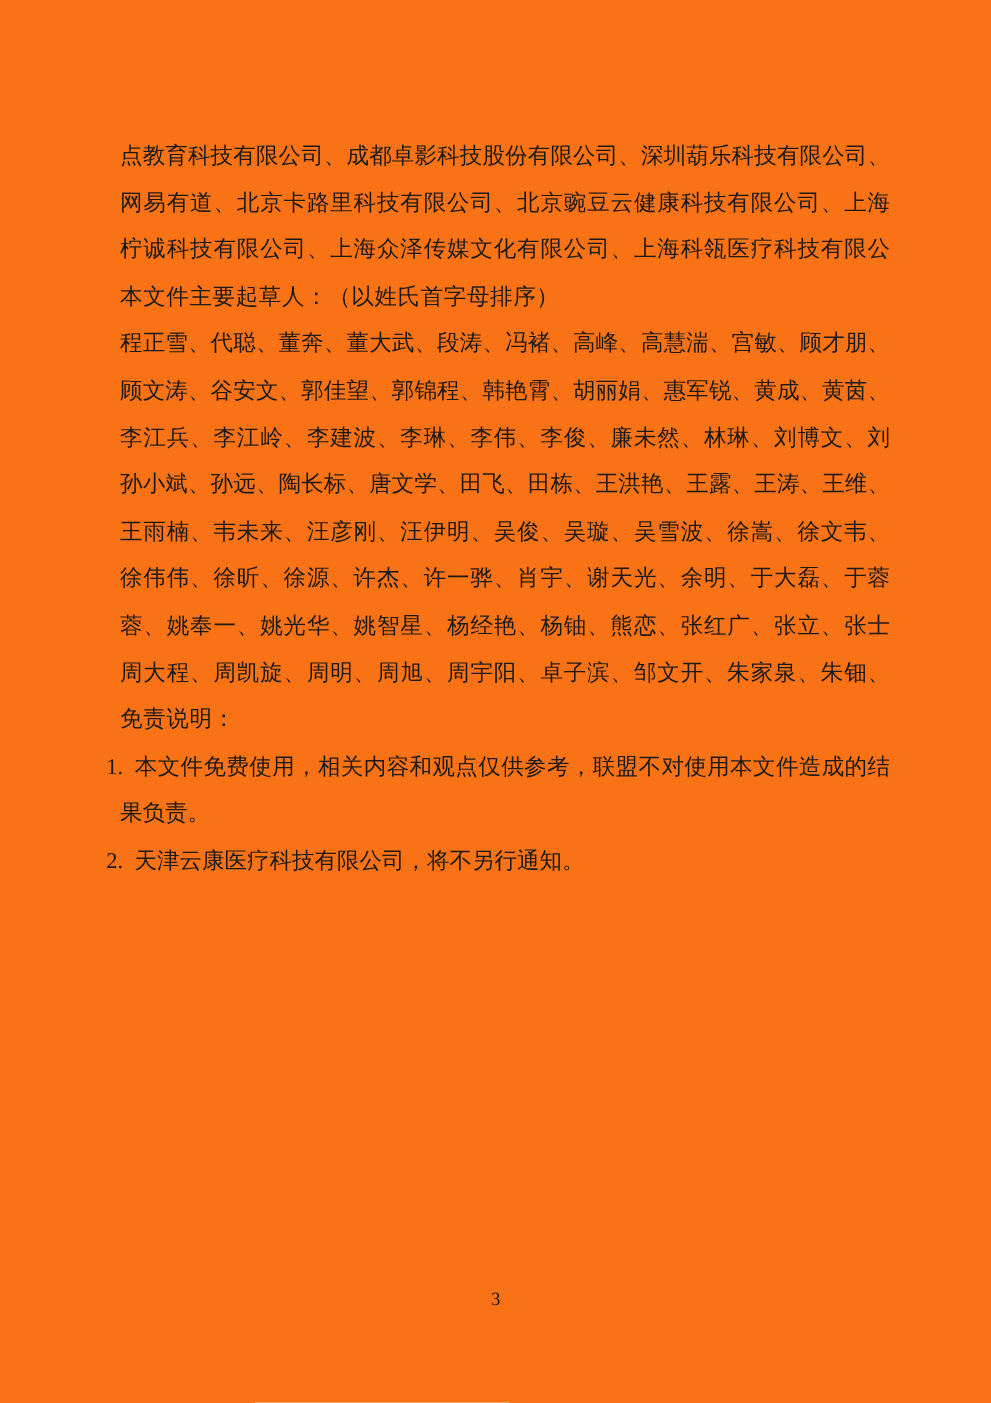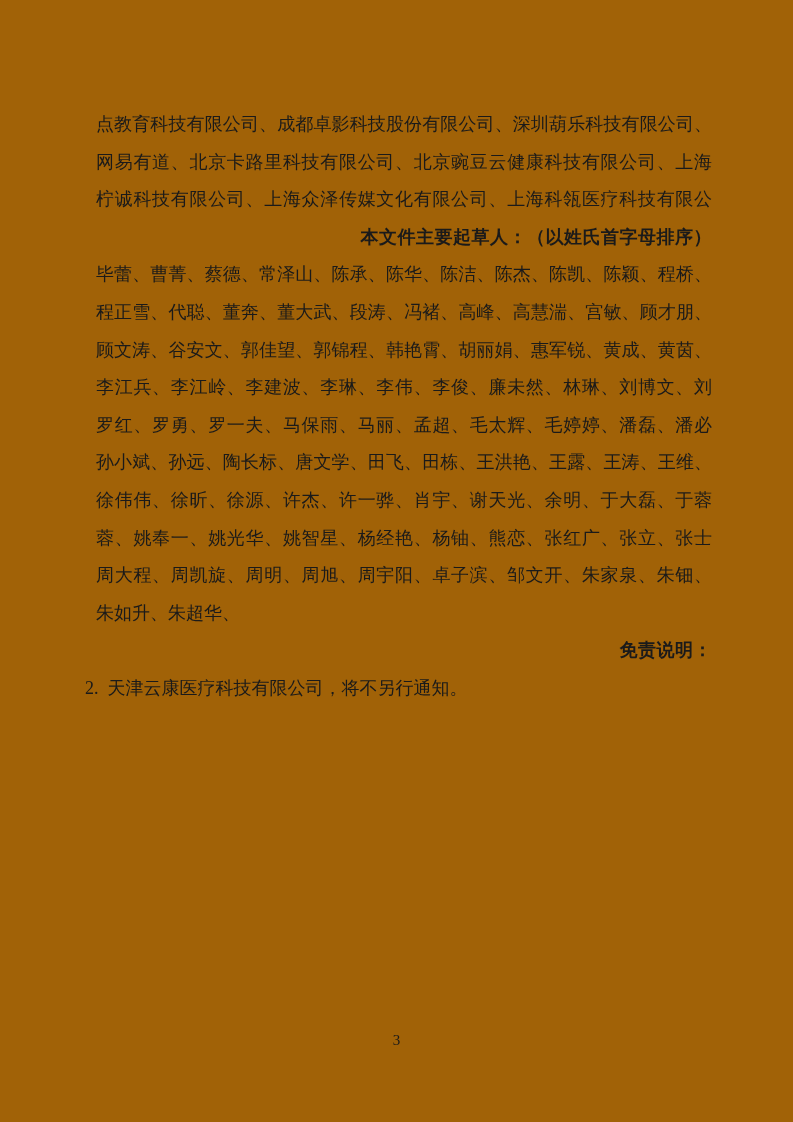--- a/index.html
+++ b/index.html
@@ -11,43 +11,43 @@
     width: 793px;
     height: 1122px;
     position: relative;
     font-family: "Liberation Serif", "DejaVu Serif", serif;
     color: #1a1a1a;
     overflow: hidden;
   }
   .page {
     position: absolute;
     inset: 0;
-    background: #a16207;
+    background: #f97316;
   }
   .content {
     position: absolute;
     left: 96px;
     top: 106px;
     width: 616px;
     font-size: 18px;
     line-height: 37.6px;
   }
   .line {
     text-align: justify;
     text-align-last: justify;
   }
   .line.last {
     text-align-last: left;
   }
   .doc-heading {
     font-size: 18px;
     line-height: 37.6px;
-    font-weight: 700;
+    font-weight: 400;
     margin: 0;
-    text-align: right;
+    text-align: left;
     letter-spacing: 0.5px;
   }
   .disc-item {
     text-align: justify;
     text-indent: -11px;
   }
   .disc-num {
     display: inline;
   }
   .disc-gap {
@@ -73,34 +73,33 @@
 
     <div>
         <div class="line">点教育科技有限公司、成都卓影科技股份有限公司、深圳葫乐科技有限公司、</div>
         <div class="line">网易有道、北京卡路里科技有限公司、北京豌豆云健康科技有限公司、上海</div>
         <div class="line">柠诚科技有限公司、上海众泽传媒文化有限公司、上海科瓴医疗科技有限公</div>
       </div>
 
     <h2 class="doc-heading">本文件主要起草人：（以姓氏首字母排序）</h2>
 
     <div>
-        <div class="line">毕蕾、曹菁、蔡德、常泽山、陈承、陈华、陈洁、陈杰、陈凯、陈颖、程桥、</div>
         <div class="line">程正雪、代聪、董奔、董大武、段涛、冯褚、高峰、高慧湍、宫敏、顾才朋、</div>
         <div class="line">顾文涛、谷安文、郭佳望、郭锦程、韩艳霄、胡丽娟、惠军锐、黄成、黄茵、</div>
         <div class="line">李江兵、李江岭、李建波、李琳、李伟、李俊、廉未然、林琳、刘博文、刘</div>
-        <div class="line">罗红、罗勇、罗一夫、马保雨、马丽、孟超、毛太辉、毛婷婷、潘磊、潘必</div>
         <div class="line">孙小斌、孙远、陶长标、唐文学、田飞、田栋、王洪艳、王露、王涛、王维、</div>
+        <div class="line">王雨楠、韦未来、汪彦刚、汪伊明、吴俊、吴璇、吴雪波、徐嵩、徐文韦、</div>
         <div class="line">徐伟伟、徐昕、徐源、许杰、许一骅、肖宇、谢天光、余明、于大磊、于蓉</div>
         <div class="line">蓉、姚奉一、姚光华、姚智星、杨经艳、杨铀、熊恋、张红广、张立、张士</div>
         <div class="line">周大程、周凯旋、周明、周旭、周宇阳、卓子滨、邹文开、朱家泉、朱钿、</div>
-        <div class="line last">朱如升、朱超华、</div>
       </div>
 
     <h2 class="doc-heading">免责说明：</h2>
 
     <div>
+        <div class="disc-item"><span class="disc-num">1.</span><span class="disc-gap"></span><span>本文件免费使用，相关内容和观点仅供参考，联盟不对使用本文件造成的结果负责。</span></div>
         <div class="disc-item"><span class="disc-num">2.</span><span class="disc-gap"></span><span>天津云康医疗科技有限公司，将不另行通知。</span></div>
       </div>
 
   </div>
 
   <div class="page-number">3</div>
 </div>
 
 </body></html>

